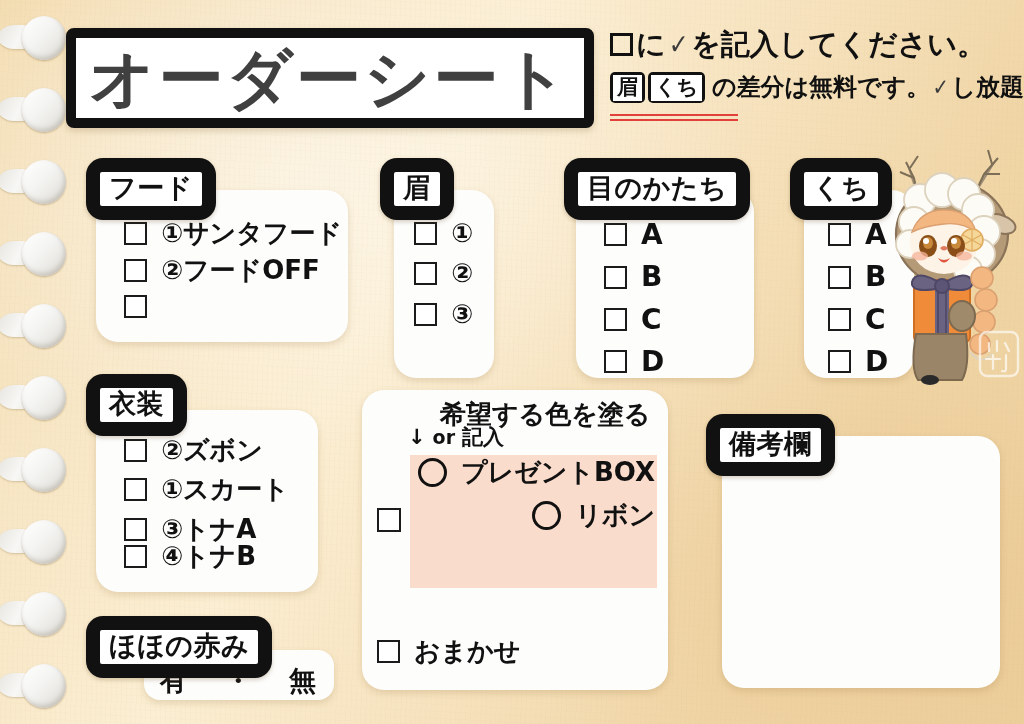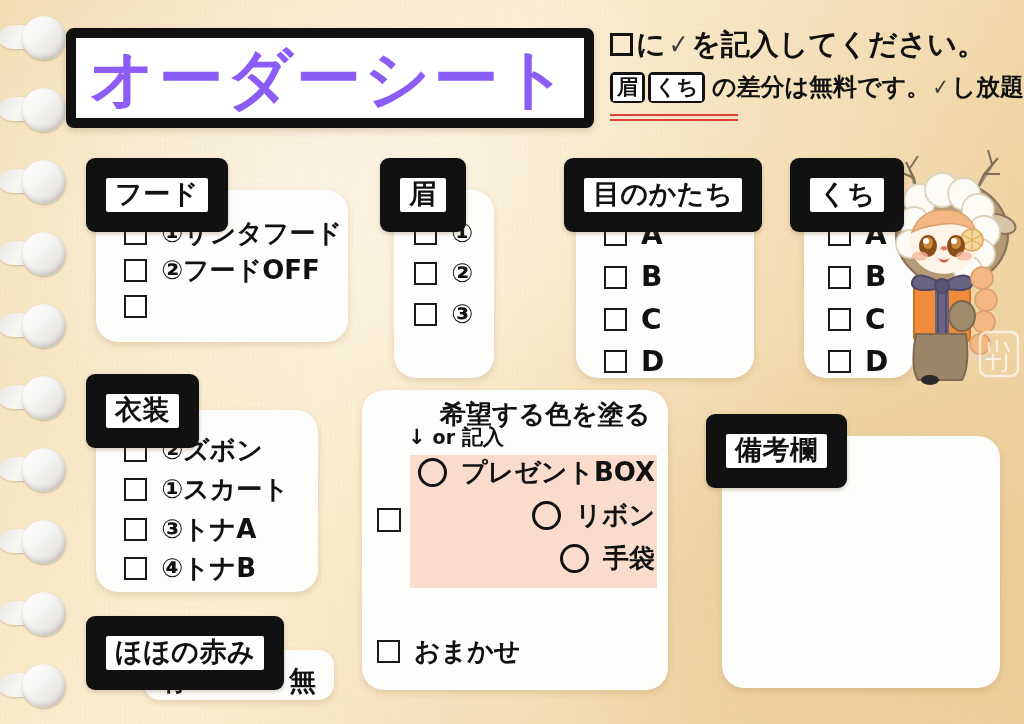--- a/index.html
+++ b/index.html
@@ -70,22 +70,22 @@
     position: absolute;
     background: #fdfdfc;
     border-radius: 22px;
     box-shadow: 0 3px 7px rgba(150,115,65,0.22);
   }
 
   
   .chip {
     position: absolute;
     background: #111111;
-    border-radius: 9px;
-    padding: 20px;
+    border-radius: 17px;
+    padding: 14px;
     box-shadow: 0 2px 4px rgba(110,85,45,0.28);
     z-index: 5;
   }
   .chip-inner {
     background: #ffffff;
     border-radius: 2px;
     padding: 1px 9px 3px 9px;
     font-weight: 700;
     font-size: 27px;
     line-height: 1.12;
@@ -104,21 +104,21 @@
     border-radius: 8px;
     box-sizing: border-box;
     display: flex;
     align-items: center;
     justify-content: center;
     box-shadow: 0 3px 6px rgba(130,100,55,0.25);
   }
   #title-text {
     font-size: 65px;
     font-weight: 700;
-    color: #8b5cf6;
+    color: #404040;
     letter-spacing: 3px;
     line-height: 1;
     white-space: nowrap;
   }
 
   
   #instructions {
     position: absolute;
     left: 610px; top: 26px;
     width: 414px;
@@ -547,21 +547,21 @@
   </div>
   <div class="opt-list" style="left:124px; top:437px;">
     <div class="opt-row" style="margin-bottom:12px">
       <span class="chk"></span>
       <span class="opt-label">②ズボン</span>
     </div>
     <div class="opt-row" style="margin-bottom:12px">
       <span class="chk"></span>
       <span class="opt-label">①スカート</span>
     </div>
-    <div class="opt-row" style="margin-bottom:12px">
+    <div class="opt-row" style="margin-bottom:0">
       <span class="chk"></span>
       <span class="opt-label">③トナA</span>
     </div>
     <div class="opt-row">
       <span class="chk"></span>
       <span class="opt-label">④トナB</span>
     </div>
   </div>
 
   <div class="card" style="left:144px; top:650px; width:190px; height:50px; border-radius:16px;"></div>
@@ -586,24 +586,20 @@
   <div id="ribbon-side-chk"></div>
   <div id="pink-options">
     <div class="opt-row">
       <span class="circ"></span>
       <span class="opt-label">プレゼントBOX</span>
     </div>
     <div class="opt-row">
       <span class="circ"></span>
       <span class="opt-label">リボン</span>
     </div>
-    <div class="opt-row">
-      <span class="circ"></span>
-      <span class="opt-label">手袋</span>
-    </div>
   </div>
   <div id="omakase-row">
     <span class="chk"></span>
     <span class="opt-label">おまかせ</span>
   </div>
 
   <div class="card" style="left:722px; top:436px; width:278px; height:252px;"></div>
   <div class="chip" style="left:706px; top:414px;">
     <div class="chip-inner">備考欄</div>
   </div>

